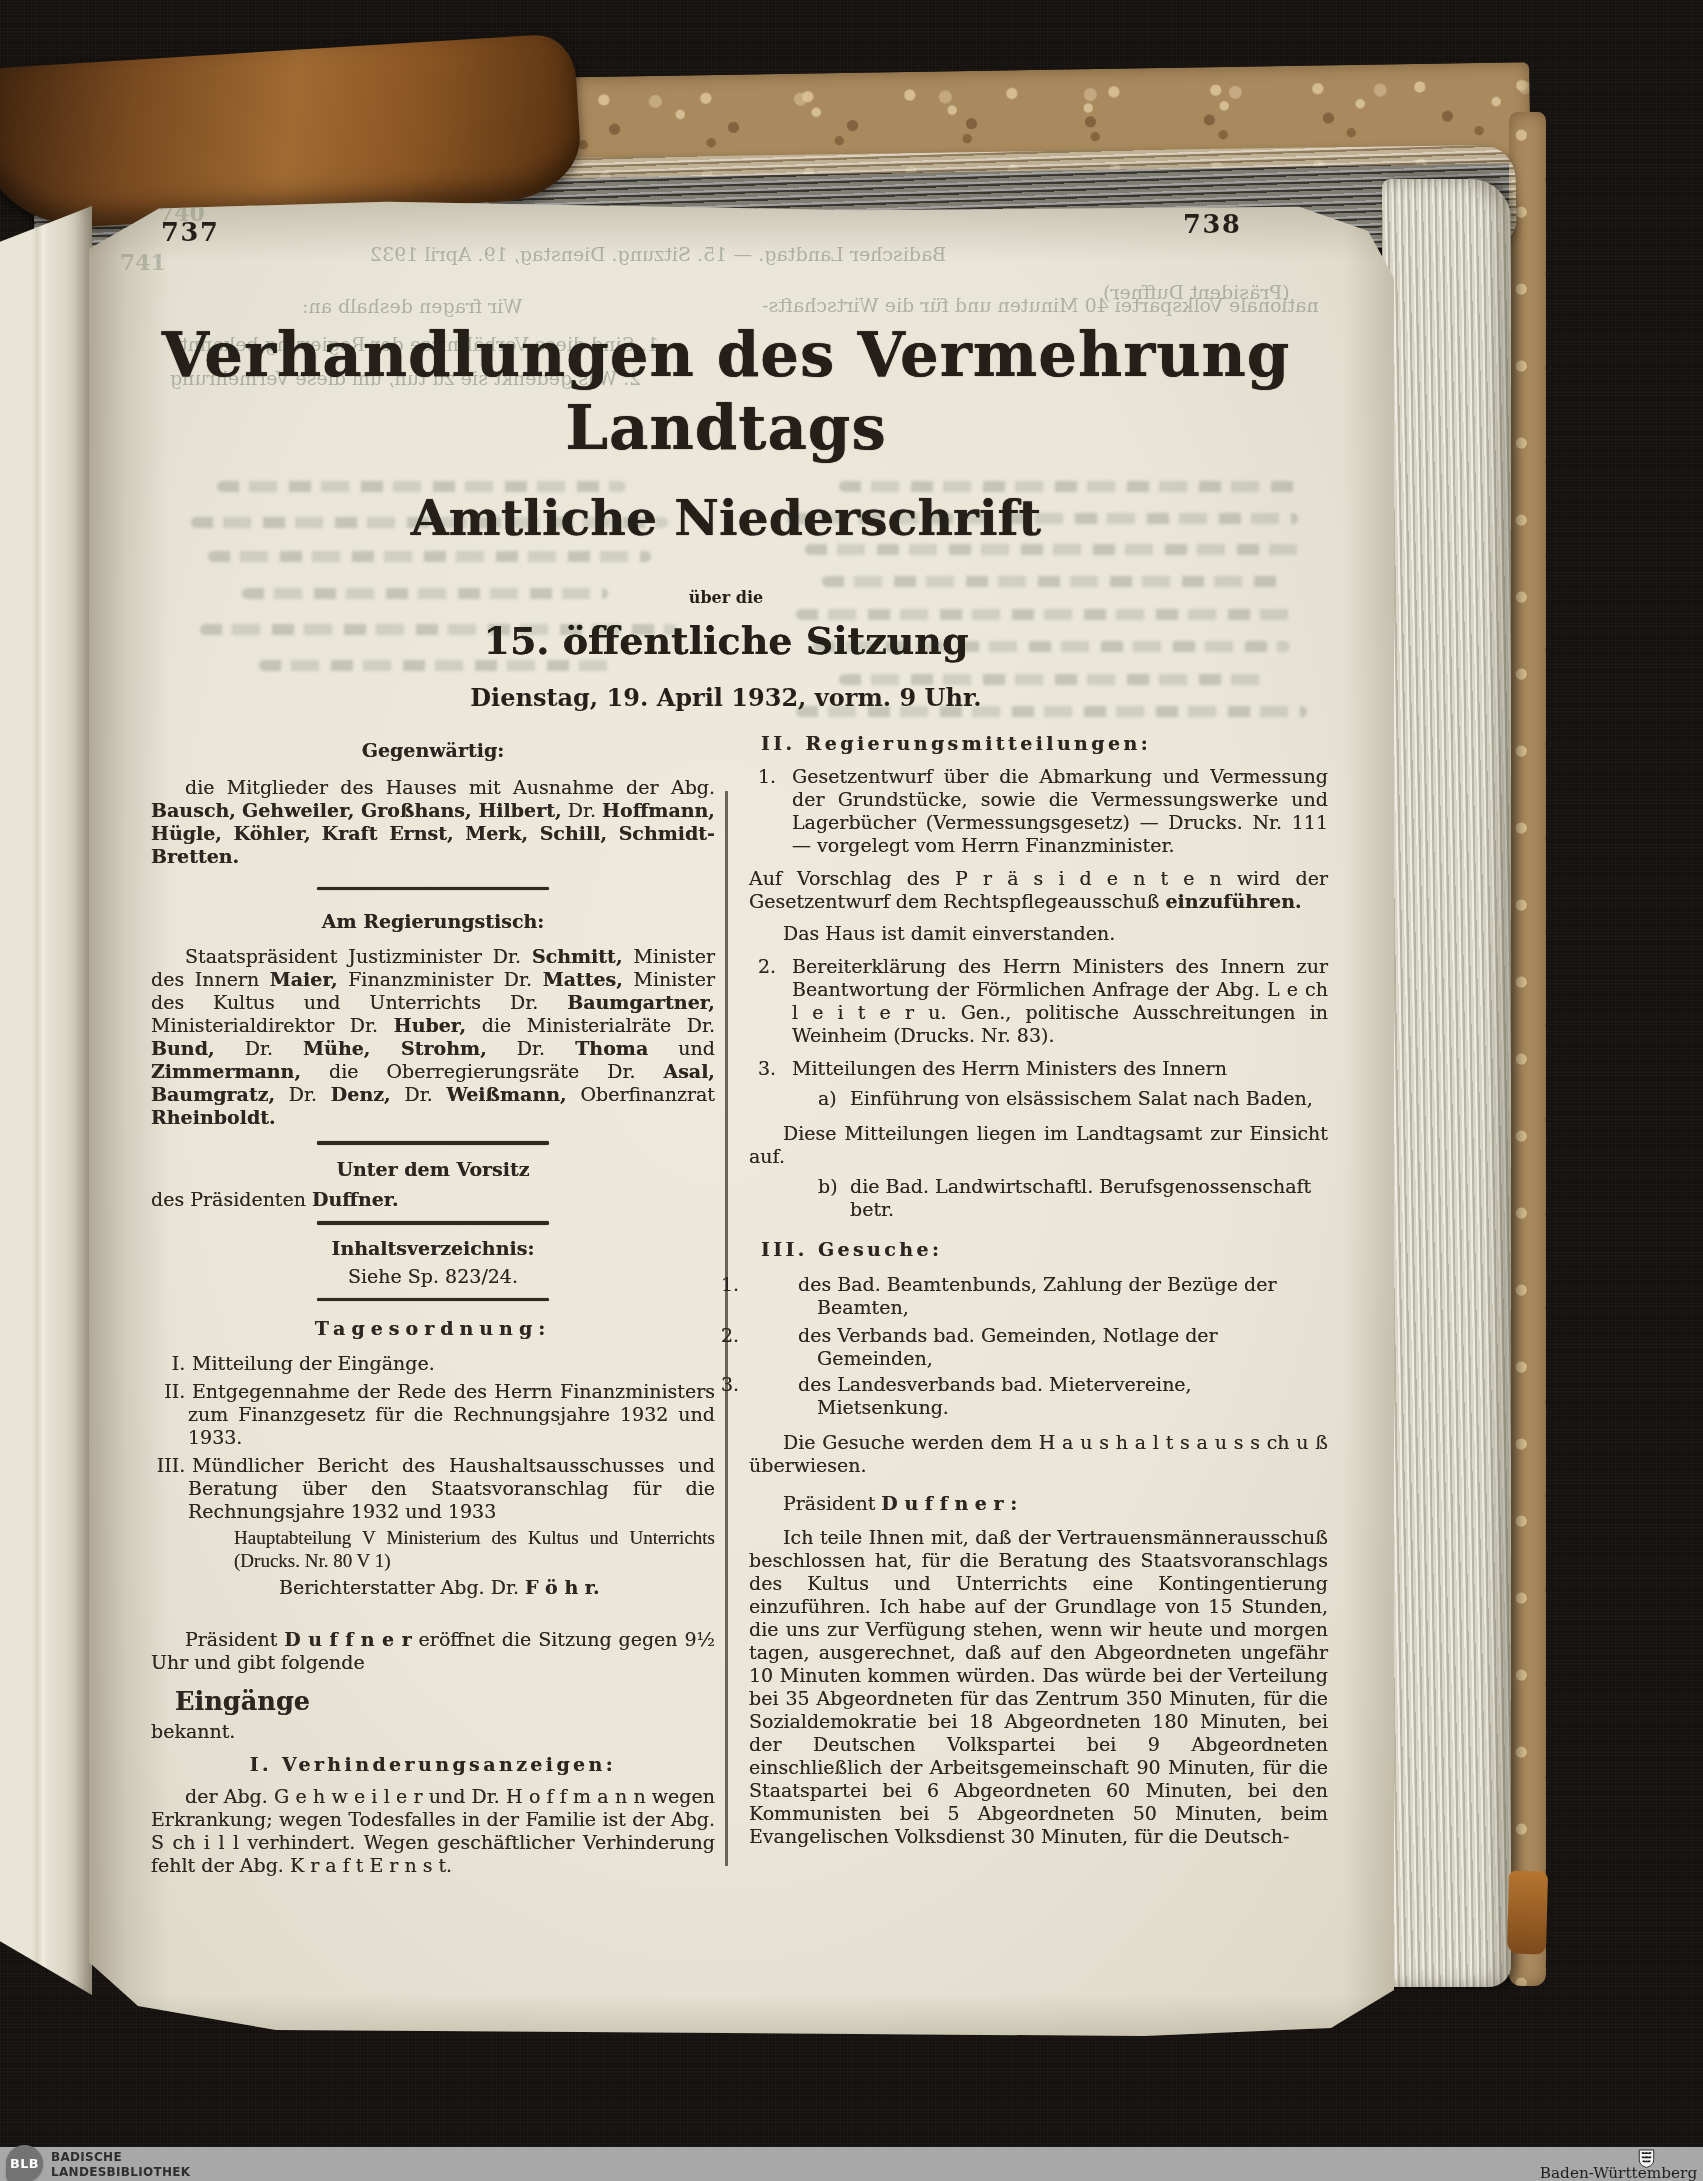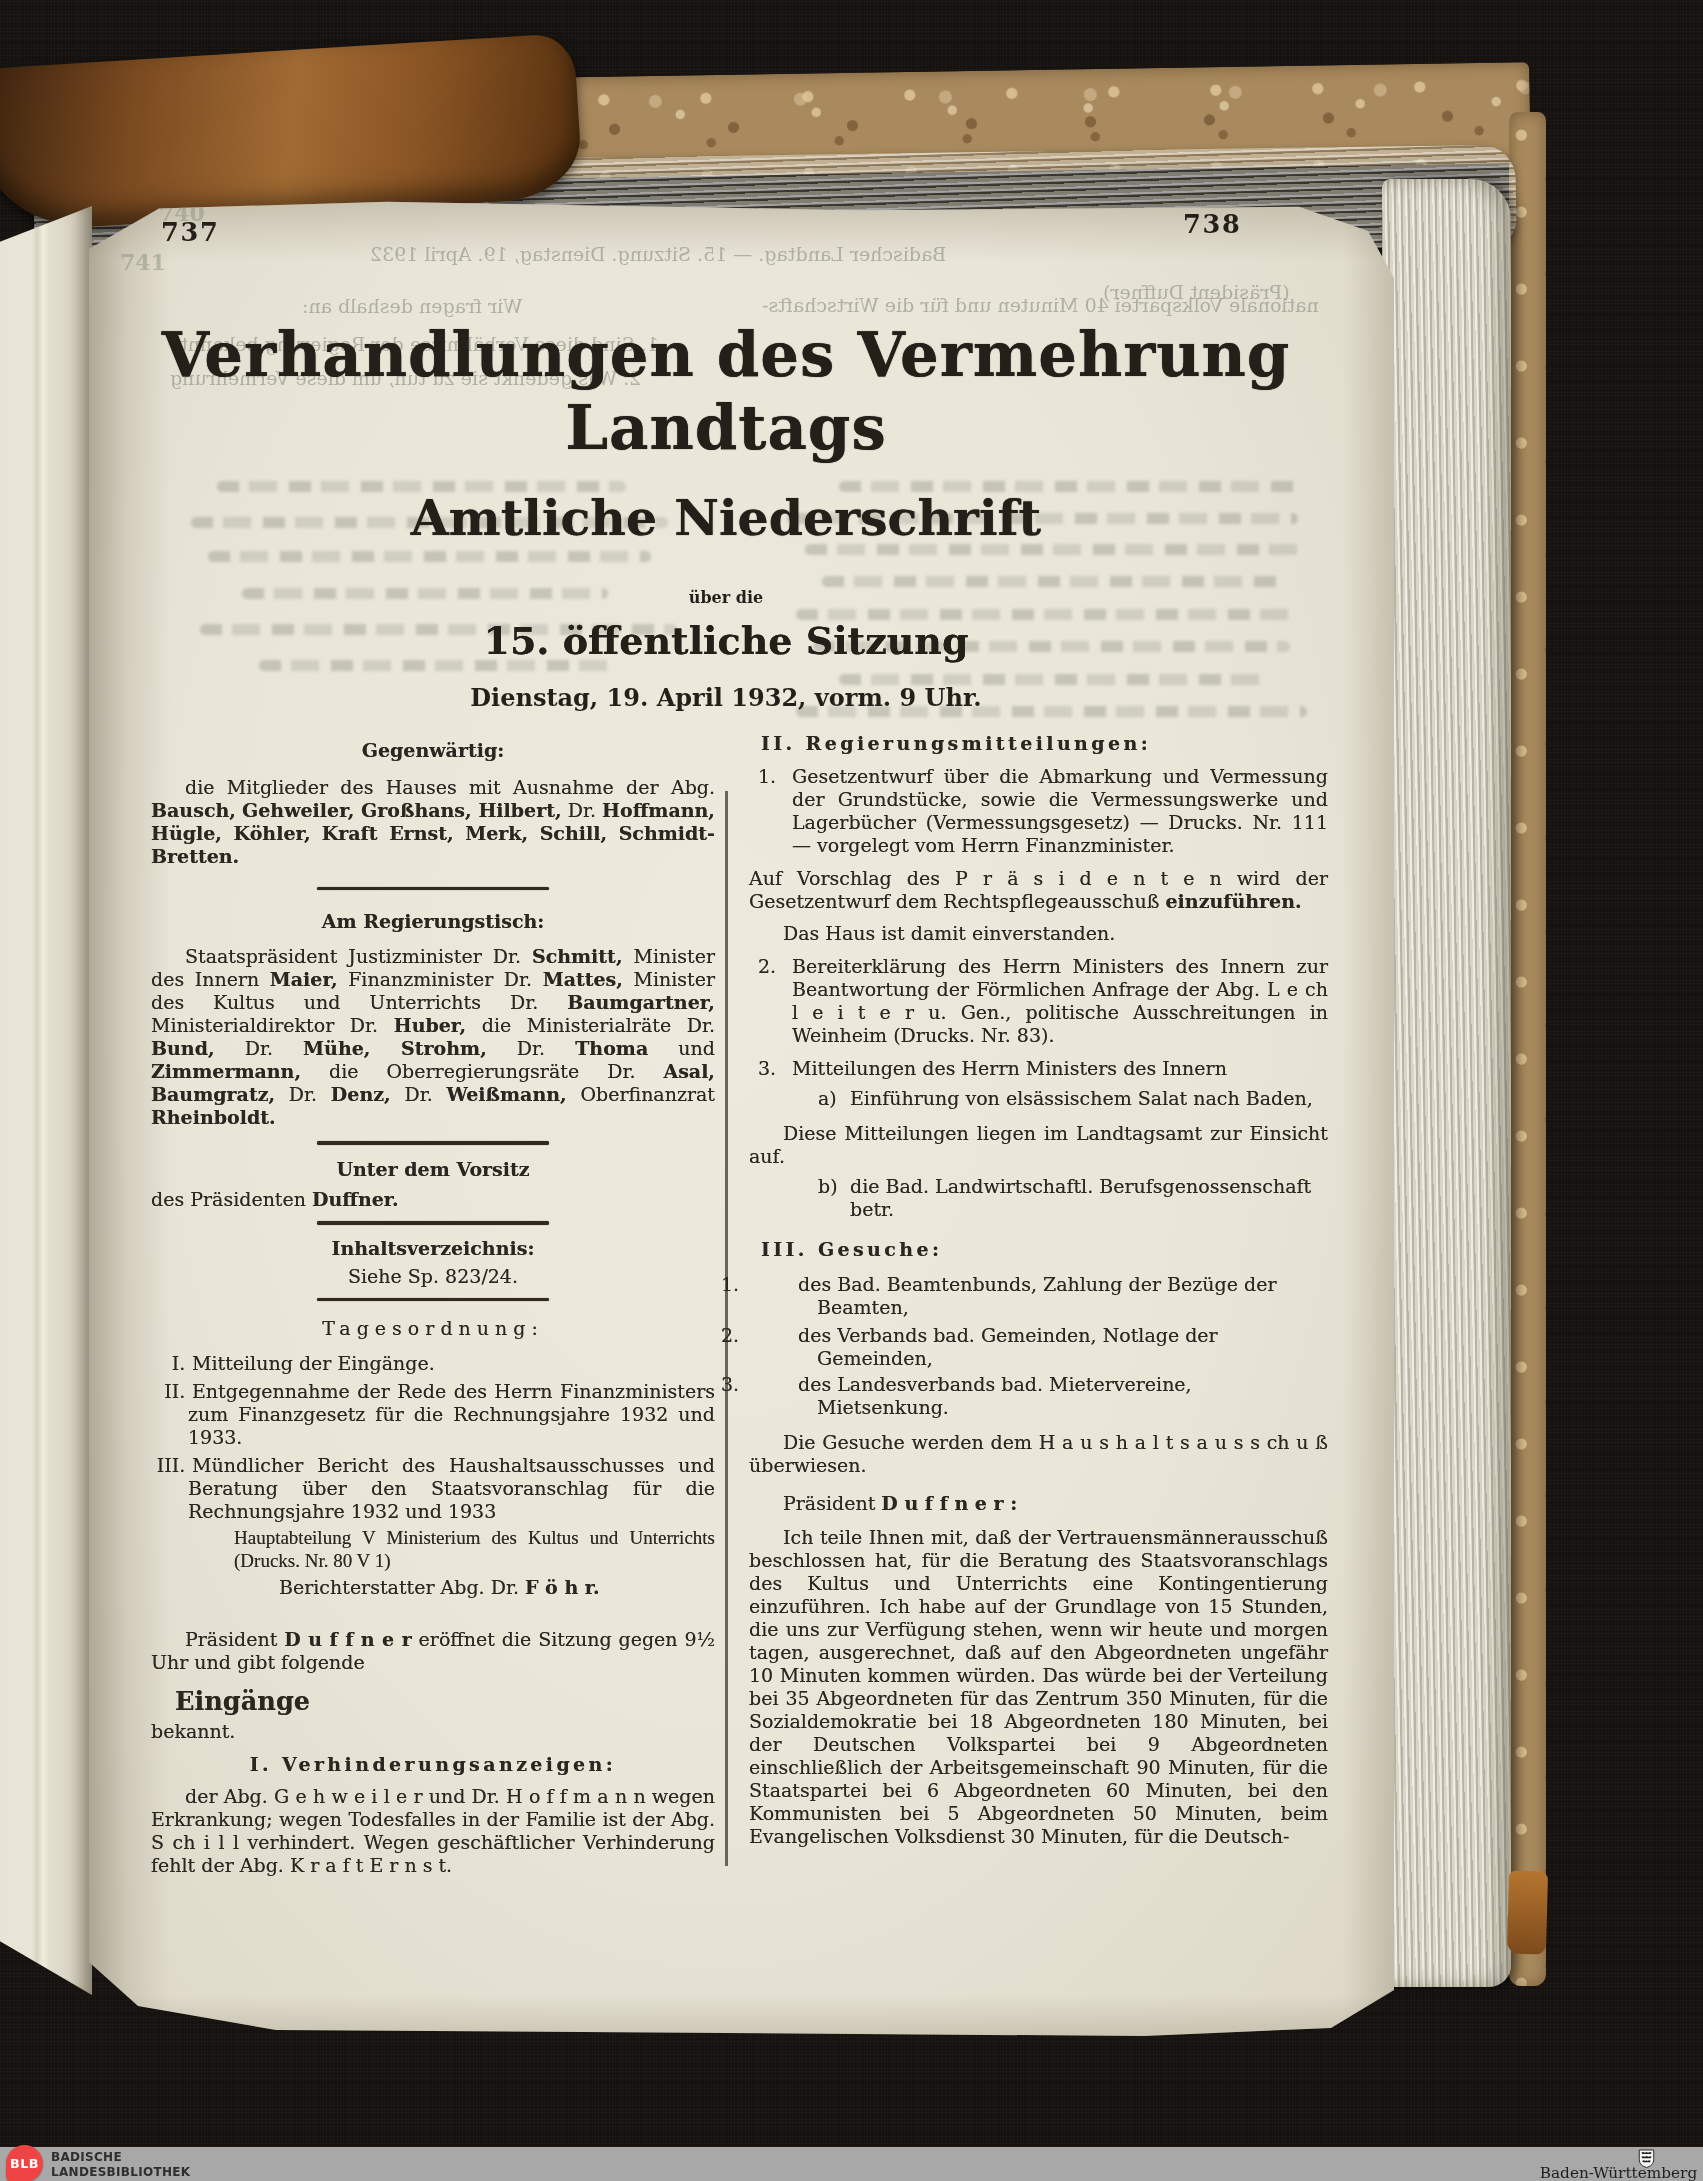--- a/index.html
+++ b/index.html
@@ -100,21 +100,21 @@
   #left-col{left:62px;top:539px;width:564px;}
   #right-col{left:660px;top:532px;width:579px;}
   #col-rule{position:absolute;left:636px;top:591px;width:2.6px;height:1075px;background:#463f33;opacity:.78;z-index:6;}
 
   .blk{position:relative;}
   .p{text-align:justify;text-indent:34px;}
   .pn{text-align:justify;text-indent:0;}
   .p2{text-indent:34px;}
   .c{text-align:center;}
   .hc{text-align:center;font-weight:bold;}
-  .hcs{text-align:center;font-weight:normal;letter-spacing:6px;}
+  .hcs{text-align:center;font-weight:bold;letter-spacing:6px;}
   .hcs2{text-align:center;font-weight:bold;letter-spacing:3.4px;}
   .hls{font-weight:bold;letter-spacing:3.4px;text-indent:12px;}
   .big{font-weight:bold;font-size:25.6px;line-height:31px;margin-left:24px;}
   .rule{width:232px;height:3.4px;background:#32291e;margin-left:auto;margin-right:auto;border-radius:1.7px;box-shadow:0 0 0.9px #32291e;}
   .li{padding-left:37px;text-align:justify;}
   .li .mark{display:inline-block;width:41px;margin-left:-37px;text-align:right;padding-right:6.8px;box-sizing:border-box;}
   .li2{padding-left:43px;text-align:justify;}
   .li2 .mark{display:inline-block;width:34px;margin-left:-34px;}
   .sub{padding-left:101px;}
   .sub .mark{display:inline-block;width:32px;margin-left:-32px;}
@@ -232,21 +232,21 @@
       <div class="blk li3" style="margin-top: 12px;"><span class="mark">1. </span>des Bad. Beamtenbunds, Zahlung der Bezüge der Beamten,</div>
       <div class="blk li3" style="margin-top: 5.1px;"><span class="mark">2. </span>des Verbands bad. Gemeinden, Notlage der Gemeinden,</div>
       <div class="blk li3" style="margin-top: 3.4px;"><span class="mark">3. </span>des Landesverbands bad. Mietervereine, Mietsenkung.</div>
       <div class="blk p" style="margin-top: 12px;">Die Gesuche werden dem H a u s h a l t s a u s s ch u ß überwiesen.</div>
       <div class="blk p2" style="margin-top: 15px;">Präsident <b>D u f f n e r :</b></div>
       <div class="blk p" style="margin-top: 10.2px;">Ich teile Ihnen mit, daß der Vertrauensmännerausschuß beschlossen hat, für die Beratung des Staatsvoranschlags des Kultus und Unterrichts eine Kontingentierung einzuführen. Ich habe auf der Grundlage von 15 Stunden, die uns zur Verfügung stehen, wenn wir heute und morgen tagen, ausgerechnet, daß auf den Abgeordneten ungefähr 10 Minuten kommen würden. Das würde bei der Verteilung bei 35 Abgeordneten für das Zentrum 350 Minuten, für die Sozialdemokratie bei 18 Abgeordneten 180 Minuten, bei der Deutschen Volkspartei bei 9 Abgeordneten einschließlich der Arbeitsgemeinschaft 90 Minuten, für die Staatspartei bei 6 Abgeordneten 60 Minuten, bei den Kommunisten bei 5 Abgeordneten 50 Minuten, beim Evangelischen Volksdienst 30 Minuten, für die Deutsch-</div>
     </div>
 </div>
 
 <div id="footer-bar" style="background: rgb(168, 168, 168);">
-  <div id="blb-logo" style="background: #ef4444; color: rgb(255, 255, 255);">BLB</div>
+  <div id="blb-logo" style="background: #737373; color: rgb(255, 255, 255);">BLB</div>
   <div id="library-name" style="color: rgb(46, 46, 46);">
     <div>BADISCHE</div>
     <div>LANDESBIBLIOTHEK</div>
   </div>
   <div id="region">
     <svg id="bw-crest" width="17" height="19" viewBox="0 0 20 22">
       <path d="M1.5 1h17v11c0 5.5-3.8 8.3-8.5 9.5C5.3 20.3 1.5 17.5 1.5 12z" fill="#f5f5f5" stroke="#222" stroke-width="1.1"></path>
       <path d="M4 4.2c1.2-1 2.8-1 4 0l2-.8 2 .8c1.2-1 2.8-1 4 0l-1 1.6H5z" fill="#222"></path>
       <path d="M4 9c1.2-1 2.8-1 4 0l2-.8 2 .8c1.2-1 2.8-1 4 0l-1 1.6H5z" fill="#222"></path>
       <path d="M5 13.8c1.1-.9 2.5-.9 3.6 0l1.4-.6 1.4.6c1.1-.9 2.5-.9 3.6 0l-.9 1.5H5.9z" fill="#222"></path>

